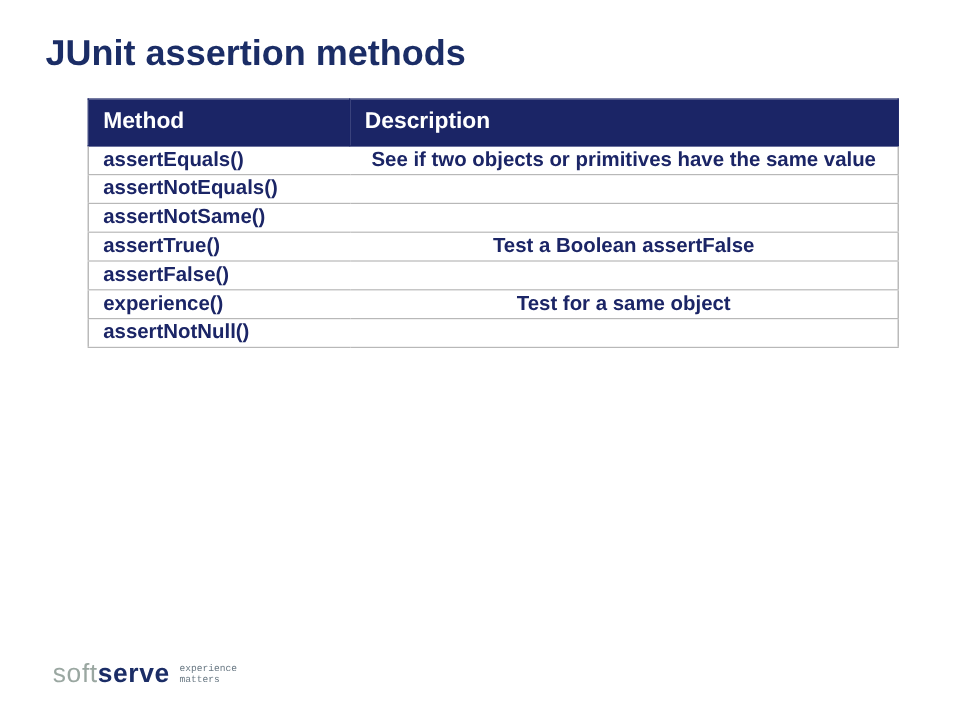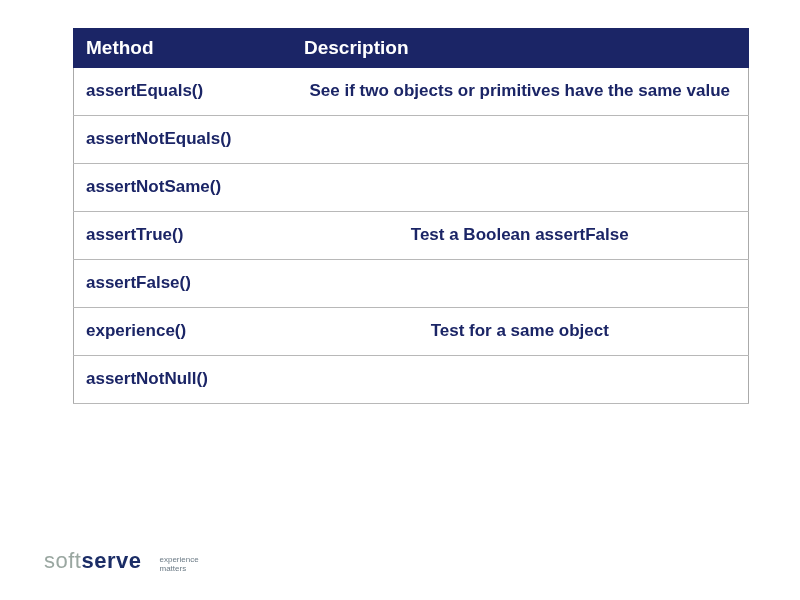--- a/index.html
+++ b/index.html
@@ -27,46 +27,47 @@
     text-align: left;
     font-weight: bold;
     font-size: 19px;
     padding: 8px 12px 8px 12px;
     border: 1px solid #1b2566;
   }
   .tbl td {
     color: #1b2566;
     font-size: 17px;
     font-weight: bold;
-    padding: 12px 12px;
+    padding: 0 12px;
     border-top: 1px solid #b8b8b8;
     border-bottom: 1px solid #b8b8b8;
     border-left: none;
     border-right: none;
     vertical-align: top;
     line-height: 1.35;
   }
   .tbl td.desc { font-weight: normal; font-weight: bold; text-align: center; }
   .col-method { width: 218px; }
   .footer {
     position: absolute;
     left: 44px;
     bottom: 26px;
     display: flex;
-    align-items: flex-end;
+    align-items: flex-start;
     gap: 6px;
   }
   .logo-soft { color: #9aa7a1; font-size: 22px; font-weight: 300; letter-spacing: 0.5px; }
   .logo-serve { color: #1b2d66; font-size: 22px; font-weight: bold; letter-spacing: 0.5px; }
-  .tagline { color: #6b7a85; font-size: 8px; line-height: 1.1; margin-left: 12px; margin-top: 6px; }
+  .tagline { color: #6b7a85; font-size: 8px; line-height: 1.1; margin-left: 2px; margin-top: 6px; font-family: Liberation Mono, monospace; }
 </style>
 </head>
 <body>
 
 <div class="slide">
+  <div class="title">JUnit assertion methods</div>
 
   <table class="tbl">
     <thead>
       <tr>
         <th class="col-method">Method</th>
         <th>Description</th>
       </tr>
     </thead>
     <tbody>
       <tr>

